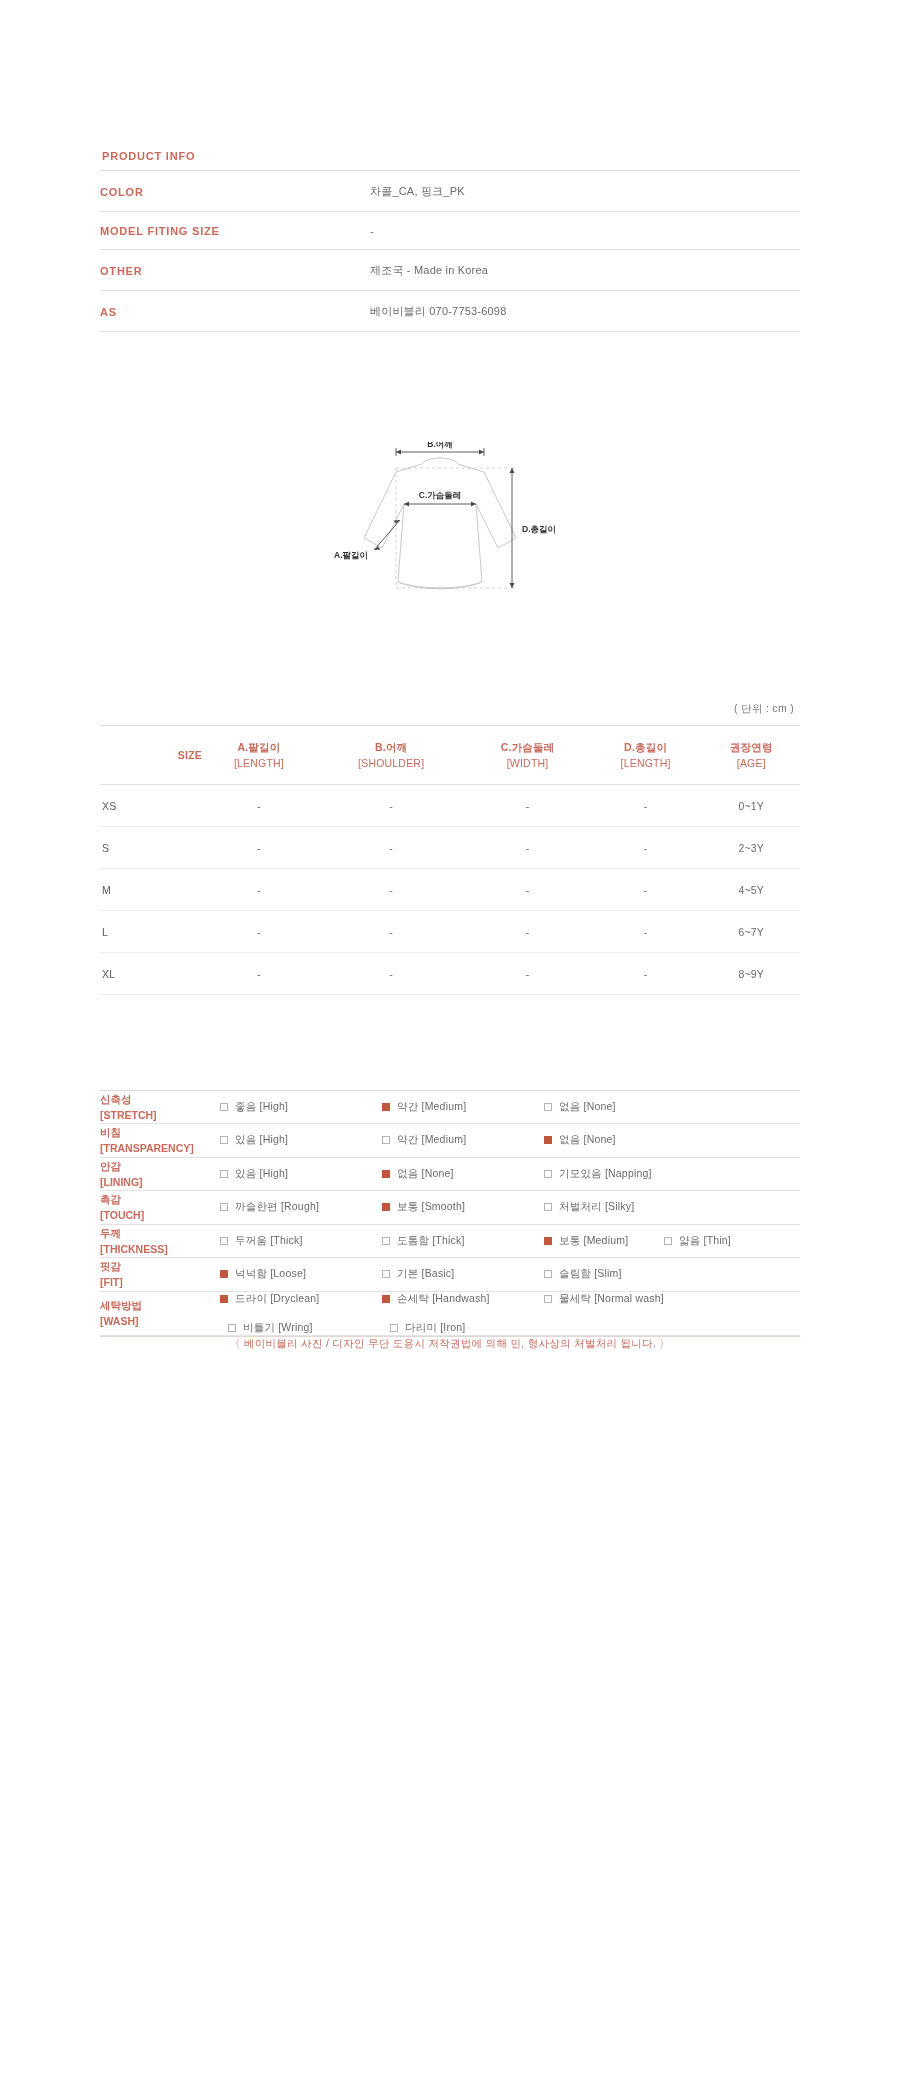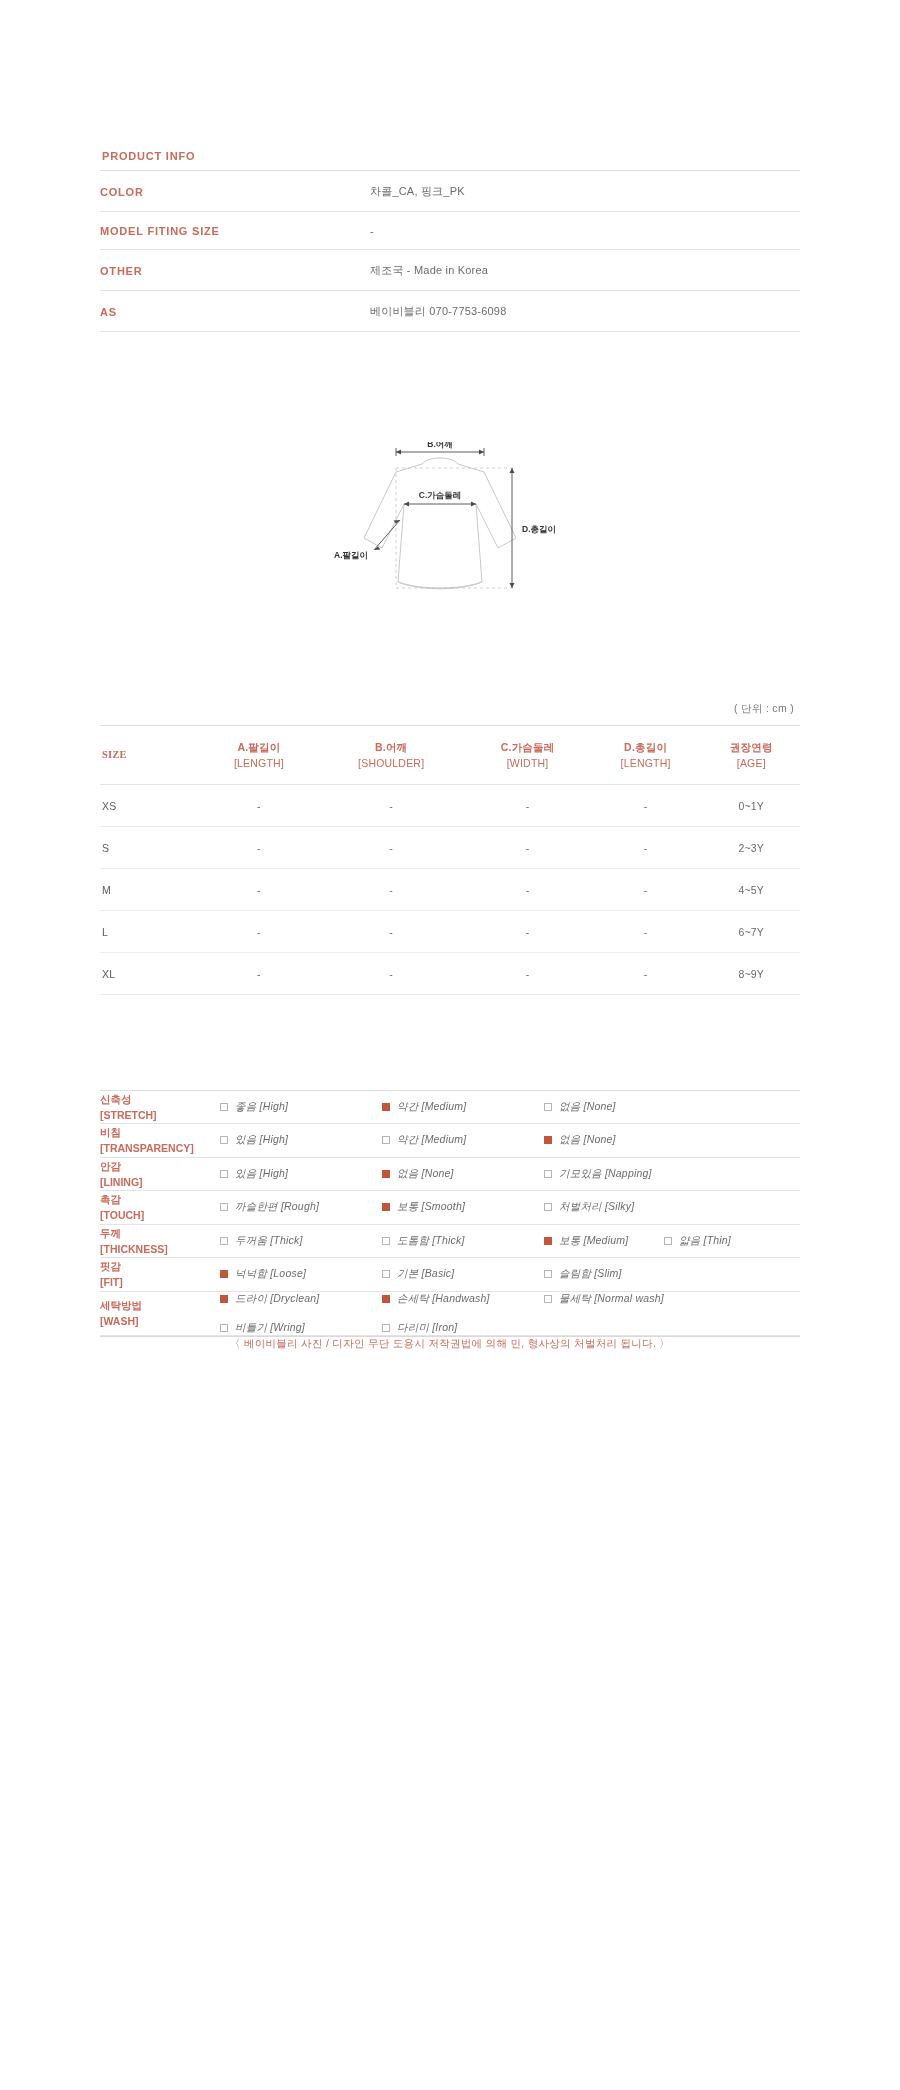--- a/index.html
+++ b/index.html
@@ -97,24 +97,23 @@
     font-size: 10.5px;
     font-weight: bold;
     color: #c96a5a;
     padding: 13px 0 12px 0;
     border-bottom: 1px solid #e3e3e3;
     text-align: center;
     line-height: 1.55;
     letter-spacing: 0.2px;
   }
   table.size-table thead th.th-size {
-    text-align: left;
+    text-align: right;
     padding-left: 2px;
     width: 100px;
-    font-family: Liberation Serif, serif;
   }
   table.size-table thead th span.sub {
     display: block;
     font-weight: normal;
     color: #c96a5a;
   }
   table.size-table tbody td {
     font-size: 10.5px;
     color: #6b6b6b;
     text-align: center;
@@ -164,24 +163,24 @@
     display: block;
     font-weight: bold;
     color: #c96a5a;
   }
   td.attr-opts {
     padding: 16px 0 15px 0;
   }
   .opt-row {
     display: flex;
     align-items: center;
-    font-style: italic;
   }
   .opt-row + .opt-row {
     margin-top: 15px;
+    margin-left: 8px;
   }
   .opt {
     display: flex;
     align-items: center;
     font-size: 10.5px;
     color: #6b6b6b;
     letter-spacing: 0.2px;
     white-space: nowrap;
   }
   .box {

